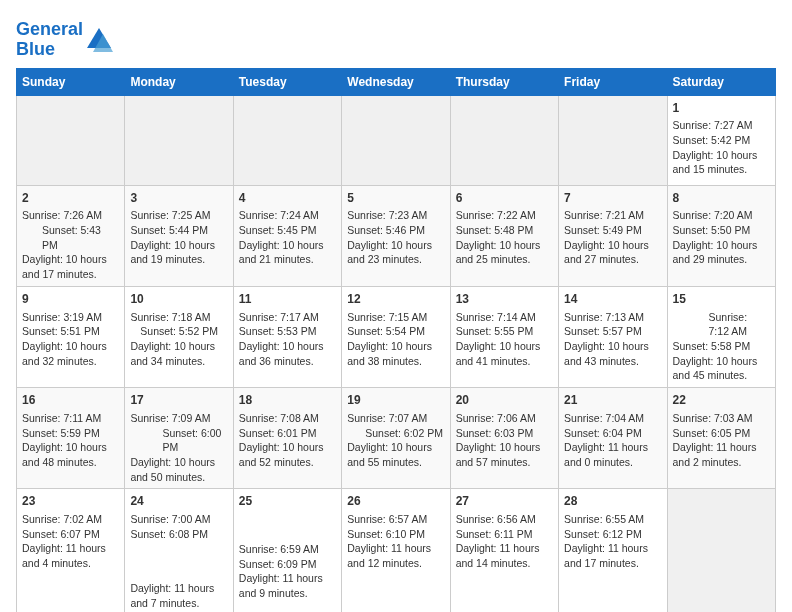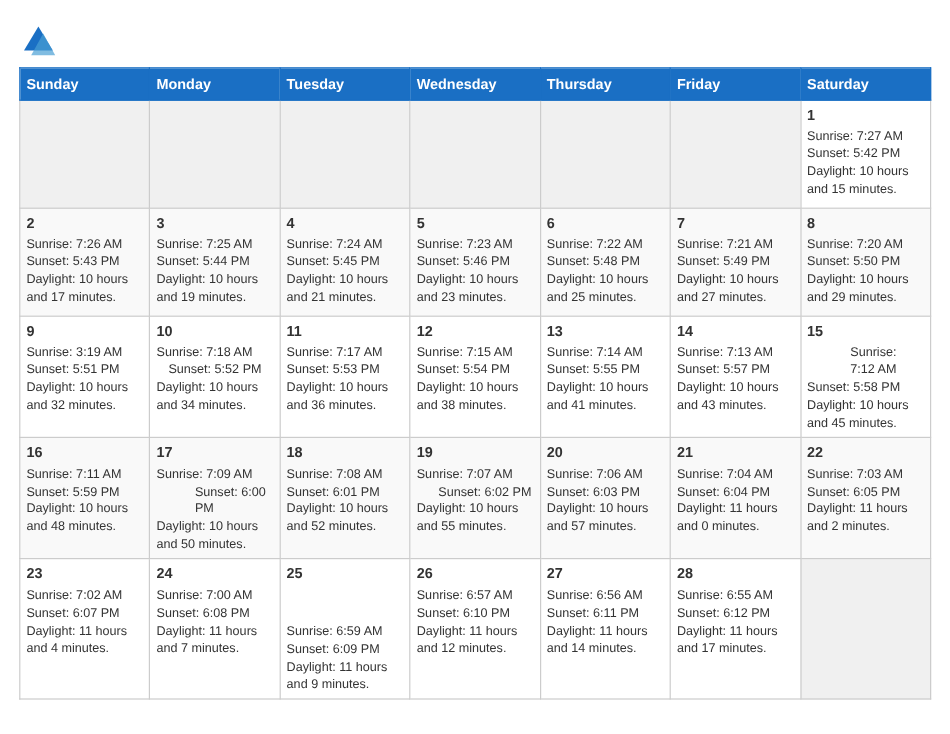--- a/index.html
+++ b/index.html
@@ -87,20 +87,26 @@
     }
     .empty-cell {
       background-color: #f0f0f0 !important;
     }
   </style>
 </head>
 <body>
 
 <div class="header">
   <div class="logo">
+    <div>
+      <div class="logo-text">
+        <span>General</span><br>
+        <span style="color:#1a6fc4;">Blue</span>
+      </div>
+    </div>
     <svg class="logo-icon" viewBox="0 0 28 28" xmlns="http://www.w3.org/2000/svg">
       <polygon points="14,2 26,22 2,22" fill="#1a6fc4"></polygon>
       <polygon points="18,8 28,26 8,26" fill="#4a9fd4" opacity="0.7"></polygon>
     </svg>
   </div>
   <div class="title-block">
     <div class="main-title"></div>
     <div class="subtitle"></div>
   </div>
 </div>
@@ -129,21 +135,21 @@
           <span class="day-num">1</span>
           <span style="display: block;">Sunrise: 7:27 AM</span>
           <span style="display: block;">Sunset: 5:42 PM</span>
           <span style="display: block;">Daylight: 10 hours and 15 minutes.</span>
         </td>
       </tr>
       <tr>
         <td>
           <span class="day-num">2</span>
           <span style="display: block;">Sunrise: 7:26 AM</span>
-          <span style="display: block;">Sunset: 5:43 PM</span>
+          <span style="display: block; margin-left: 20px;">Sunset: 5:43 PM</span>
           <span style="display: block;">Daylight: 10 hours and 17 minutes.</span>
         </td>
         <td>
           <span class="day-num">3</span>
           <span style="display: block;">Sunrise: 7:25 AM</span>
           <span style="display: block;">Sunset: 5:44 PM</span>
           <span style="display: block;">Daylight: 10 hours and 19 minutes.</span>
         </td>
         <td>
           <span class="day-num">4</span>
@@ -268,21 +274,21 @@
         <td>
           <span class="day-num">23</span>
           <span style="display: block;">Sunrise: 7:02 AM</span>
           <span style="display: block;">Sunset: 6:07 PM</span>
           <span style="display: block;">Daylight: 11 hours and 4 minutes.</span>
         </td>
         <td>
           <span class="day-num">24</span>
           <span style="display: block;">Sunrise: 7:00 AM</span>
           <span style="display: block;">Sunset: 6:08 PM</span>
-          <span style="display: block;">Daylight: 11 hours and 7 minutes.</span>
+          <span style="display: block; margin-top: 40px;">Daylight: 11 hours and 7 minutes.</span>
         </td>
         <td>
           <span class="day-num">25</span>
           <span style="display: block; margin-top: 32px;">Sunrise: 6:59 AM</span>
           <span style="display: block;">Sunset: 6:09 PM</span>
           <span style="display: block;">Daylight: 11 hours and 9 minutes.</span>
         </td>
         <td>
           <span class="day-num">26</span>
           <span style="display: block;">Sunrise: 6:57 AM</span>

